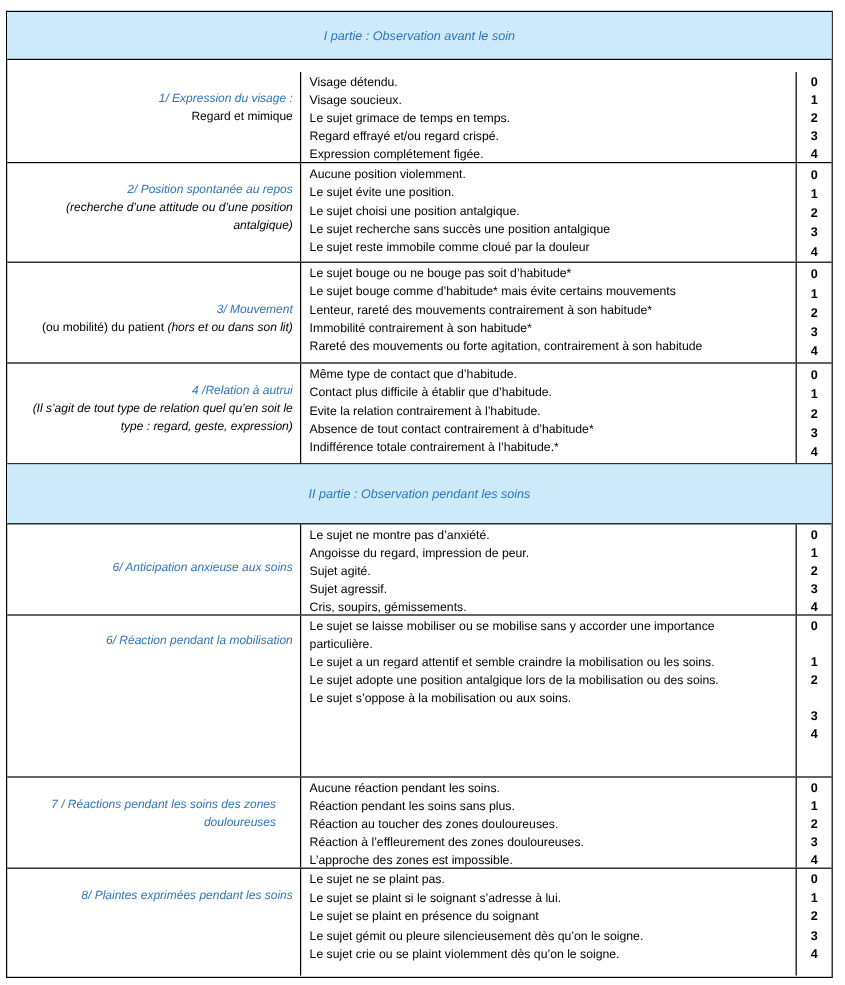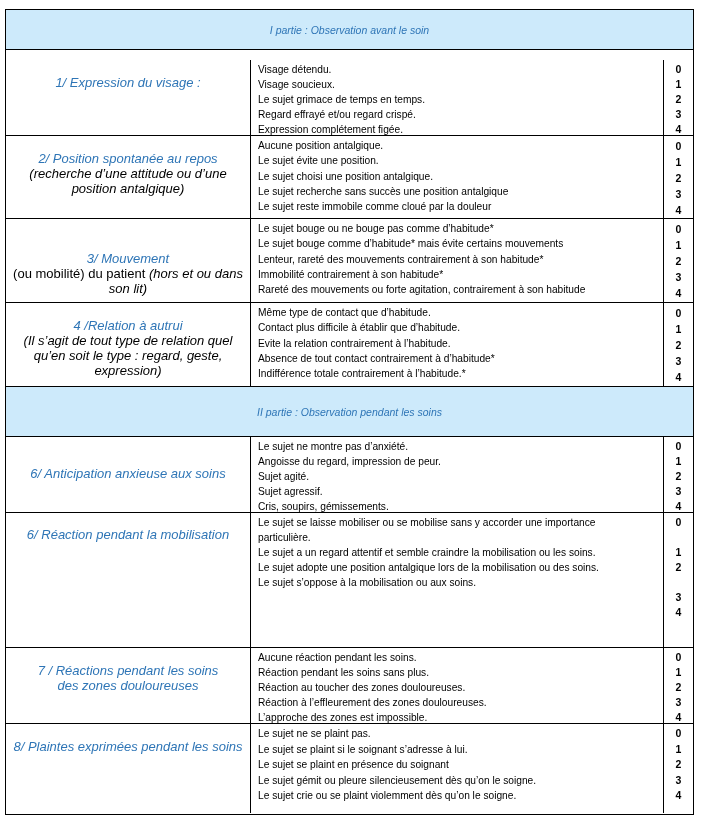--- a/index.html
+++ b/index.html
@@ -7,21 +7,21 @@
          font-family: "Liberation Sans", sans-serif; color: #000; }
   .tbl { position: absolute; left: 5px; top: 9px; width: 689px; border: 1.5px solid #000;
          box-sizing: border-box; }
   .section-head { position: absolute; left: 0; width: 100%; background: #cdeafb;
          border-bottom: 1.5px solid #000; box-sizing: border-box; display: flex;
          align-items: center; justify-content: center; }
   .section-head span { font-style: italic; color: #2e75b6; font-size: 10.5px; }
   .row { position: absolute; left: 0; width: 100%; border-bottom: 1.5px solid #000; box-sizing: border-box; }
   .row.last { border-bottom: none; }
   .c1 { position: absolute; left: 0; top: 0; bottom: 0; width: 245px; border-right: 1.5px solid #000;
-        box-sizing: border-box; text-align: center; font-size: 13px; line-height: 15px; padding: 0 6px; }
+        box-sizing: border-box; text-align: right; font-size: 10px; line-height: 15px; padding: 0 6px; }
   .c2 { position: absolute; left: 245px; top: 0; bottom: 0; width: 413px; border-right: 1.5px solid #000;
         box-sizing: border-box; padding: 2px 0 0 7px; font-size: 10.2px; }
   .c3 { position: absolute; left: 658px; top: 0; bottom: 0; right: 0; box-sizing: border-box;
         text-align: center; font-size: 10.5px; font-weight: bold; padding-top: 2px; }
   .crit-title { color: #2e75b6; font-style: italic; display: block; }
   .crit-sub { display: block; }
   .it { font-style: italic; }
   .line { display: block; white-space: nowrap; }
   .wrap { white-space: normal; display: block; }
   .score { display: block; }
@@ -31,20 +31,21 @@
 
 <div class="tbl" style="height:806px;">
 
   <div class="section-head" style="top:0;height:40px;">
     <span>I partie : Observation avant le soin</span>
   </div>
 
   <div class="row" style="top:50px;height:76px;">
     <div class="c1" style="padding-top:15px;">
       <span class="crit-title">1/ Expression du visage :</span>
+      <span class="crit-sub">Regard et mimique</span>
     </div>
     <div class="c2" style="line-height:15px;">
       <span class="line">Visage détendu.</span>
       <span class="line">Visage soucieux.</span>
       <span class="line">Le sujet grimace de temps en temps.</span>
       <span class="line">Regard effrayé et/ou regard crispé.</span>
       <span class="line">Expression complétement figée.</span>
     </div>
     <div class="c3" style="line-height:15px;">
       <span class="score">0</span>
@@ -54,42 +55,42 @@
       <span class="score">4</span>
     </div>
   </div>
 
   <div class="row" style="top:126px;height:83px;">
     <div class="c1" style="padding-top:15px;">
       <span class="crit-title">2/ Position spontanée  au repos</span>
       <span class="crit-sub it">(recherche d’une attitude ou d’une position antalgique)</span>
     </div>
     <div class="c2" style="line-height:15.3px;">
-      <span class="line">Aucune position antalgique.</span>
+      <span class="line">Aucune position violemment.</span>
       <span class="line">Le sujet évite une position.</span>
       <span class="line">Le sujet choisi une position antalgique.</span>
       <span class="line">Le sujet recherche sans succès une position antalgique</span>
       <span class="line">Le sujet reste immobile comme cloué par la douleur</span>
     </div>
     <div class="c3" style="line-height:16px;">
       <span class="score">0</span>
       <span class="score">1</span>
       <span class="score">2</span>
       <span class="score">3</span>
       <span class="score">4</span>
     </div>
   </div>
 
   <div class="row" style="top:209px;height:84px;">
     <div class="c1" style="padding-top:32px;">
       <span class="crit-title">3/ Mouvement</span>
       <span class="crit-sub"><span>(ou mobilité) du patient </span><span class="it">(hors et ou dans son lit)</span></span>
     </div>
     <div class="c2" style="line-height:15.3px;">
-      <span class="line">Le sujet bouge ou ne bouge pas comme d’habitude*</span>
+      <span class="line">Le sujet bouge ou ne bouge pas soit d’habitude*</span>
       <span class="line">Le sujet bouge comme d’habitude* mais évite certains mouvements</span>
       <span class="line">Lenteur, rareté des mouvements contrairement à son habitude*</span>
       <span class="line">Immobilité contrairement à son habitude*</span>
       <span class="line">Rareté des mouvements ou forte agitation, contrairement à son habitude</span>
     </div>
     <div class="c3" style="line-height:16px;">
       <span class="score">0</span>
       <span class="score">1</span>
       <span class="score">2</span>
       <span class="score">3</span>

